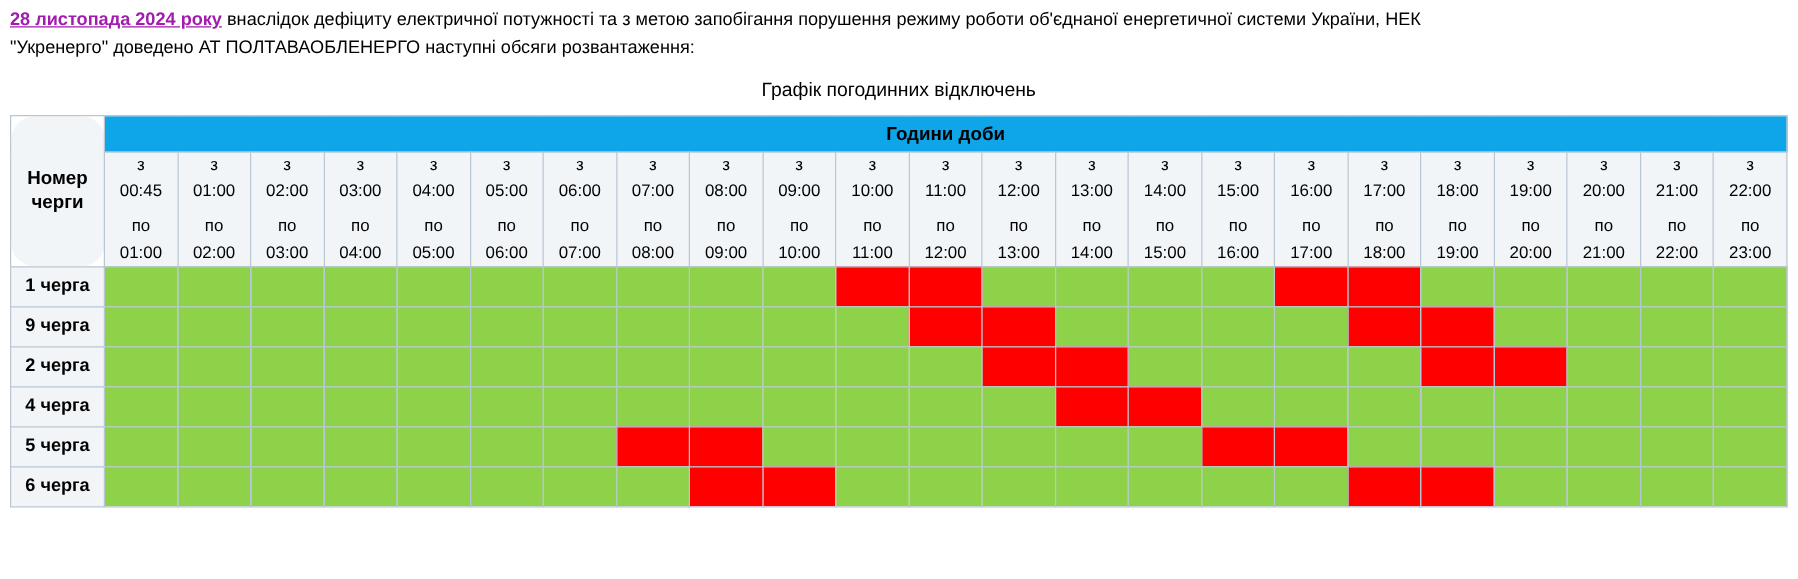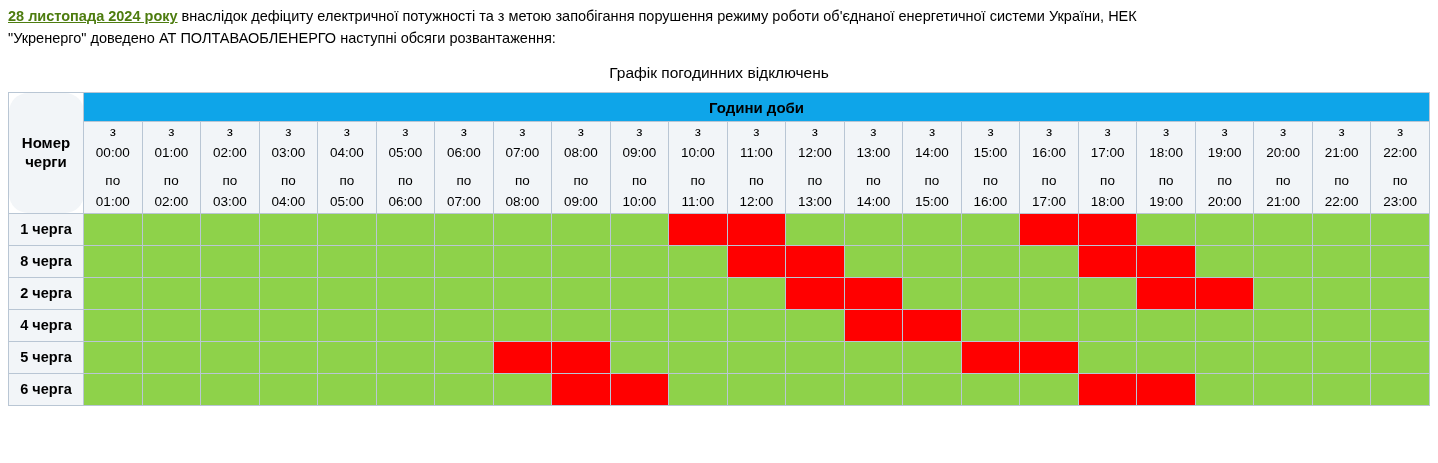--- a/index.html
+++ b/index.html
@@ -14,21 +14,21 @@
     font-size: 14.5px;
     color: #000000;
     overflow: hidden;
   }
   .intro {
     padding: 6px 8px 0 8px;
     line-height: 1.42;
     font-size: 14.5px;
   }
   .intro .date-red {
-    color: #4d7c0f;
+    color: #a21caf;
     font-weight: bold;
     text-decoration: underline;
   }
   .intro .bold {
     font-weight: bold;
   }
   .intro-line2 {
     margin-top: 1px;
   }
   .chart-title {
@@ -109,21 +109,21 @@
       <tr>
         <th class="hdr-queue" rowspan="2">
           <div>Номер</div>
           <div>черги</div>
         </th>
         <th class="hdr-hours" colspan="23">Години доби</th>
       </tr>
       <tr id="hour-cells-row">
           <th class="hdr-cell">
             <span class="l">з</span>
-            <span class="l">00:00</span>
+            <span class="l">00:45</span>
             <span class="gap"></span>
             <span class="l">по</span>
             <span class="l">01:00</span>
           </th>
           <th class="hdr-cell">
             <span class="l">з</span>
             <span class="l">01:00</span>
             <span class="gap"></span>
             <span class="l">по</span>
             <span class="l">02:00</span>
@@ -298,21 +298,21 @@
           <td class="cell-on"></td>
           <td class="cell-off"></td>
           <td class="cell-off"></td>
           <td class="cell-on"></td>
           <td class="cell-on"></td>
           <td class="cell-on"></td>
           <td class="cell-on"></td>
           <td class="cell-on"></td>
         </tr>
         <tr>
-          <th class="row-label">8 черга</th>
+          <th class="row-label">9 черга</th>
           <td class="cell-on"></td>
           <td class="cell-on"></td>
           <td class="cell-on"></td>
           <td class="cell-on"></td>
           <td class="cell-on"></td>
           <td class="cell-on"></td>
           <td class="cell-on"></td>
           <td class="cell-on"></td>
           <td class="cell-on"></td>
           <td class="cell-on"></td>

